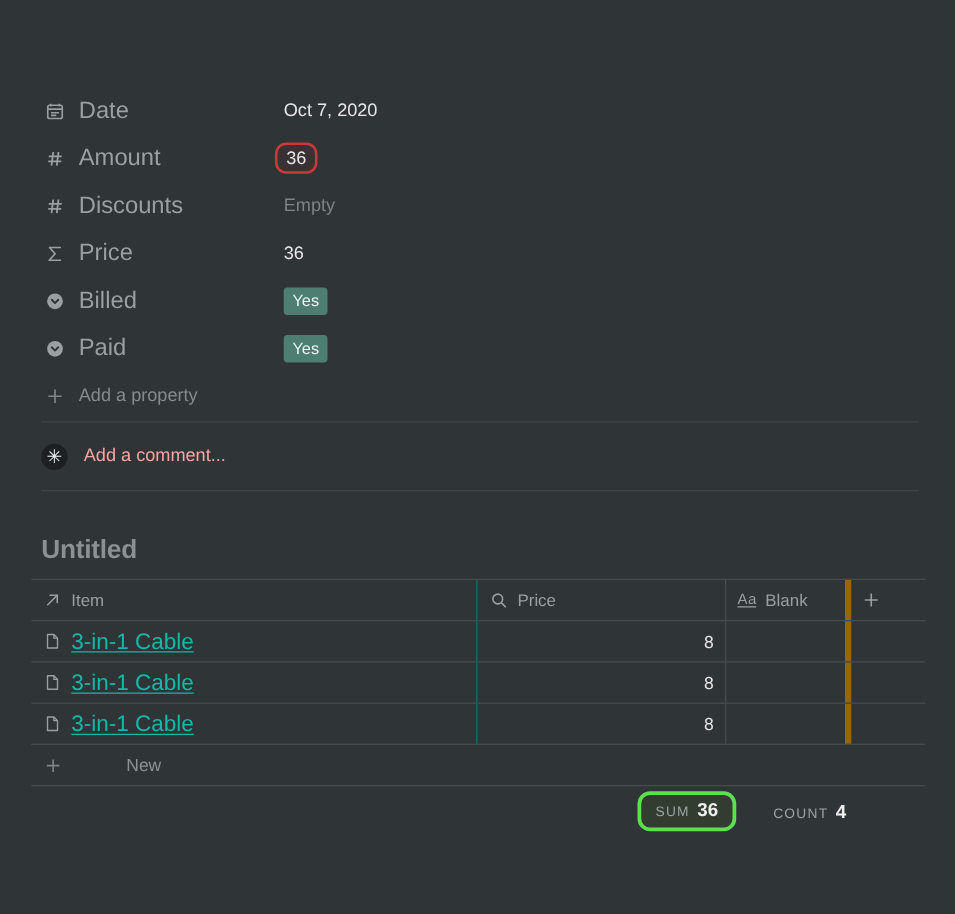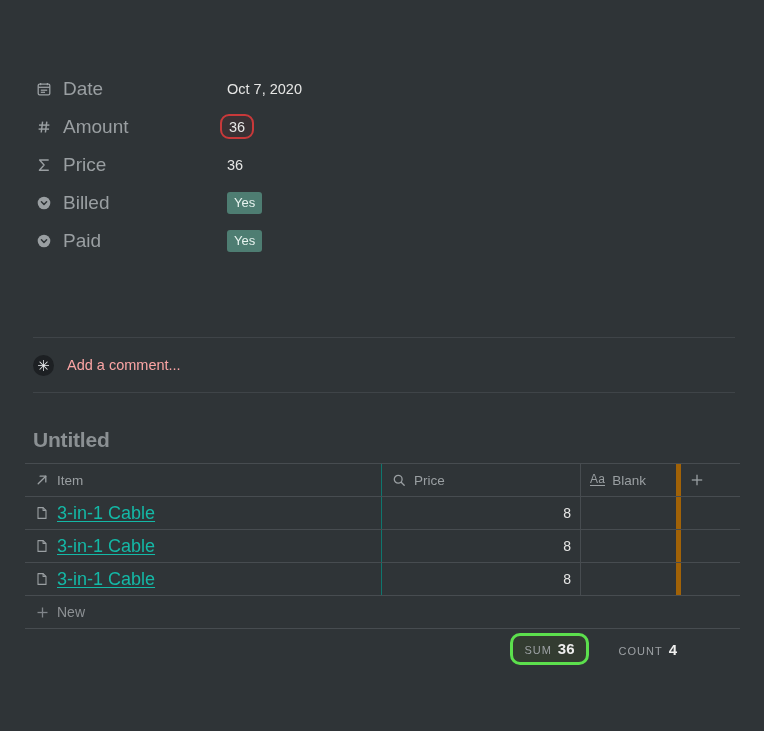--- a/index.html
+++ b/index.html
@@ -263,20 +263,21 @@
     flex: 0 0 16px;
     display: flex;
     align-items: center;
     justify-content: center;
     color: #80858a;
     margin-right: 7px;
   }
   .new-row .lbl {
     color: #8d9194;
     font-size: 14px;
+    margin-left: 44px;
   }
 
   
   .agg-row {
     display: flex;
     align-items: center;
     justify-content: flex-end;
     height: 40px;
     padding-right: 63px;
     gap: 30px;
@@ -338,20 +339,32 @@
         </svg>
       </span>
       <span class="prop-label">Amount</span>
       <span class="prop-value">
         <span class="hl-red">
           <span>36</span>
         </span>
       </span>
     </div>
 
+    <div class="prop-row">
+      <span class="prop-icon">
+        <svg width="16" height="16" viewBox="0 0 16 16" fill="none" stroke="currentColor" stroke-width="1.45">
+          <line x1="3" y1="6.1" x2="13.4" y2="6.1"></line>
+          <line x1="2.6" y1="10.1" x2="13" y2="10.1"></line>
+          <line x1="6.6" y1="2.6" x2="5.2" y2="13.5"></line>
+          <line x1="10.8" y1="2.6" x2="9.4" y2="13.5"></line>
+        </svg>
+      </span>
+      <span class="prop-label">Discounts</span>
+      <span class="prop-value empty">Empty</span>
+    </div>
 
     <div class="prop-row">
       <span class="prop-icon">
         <svg width="16" height="16" viewBox="0 0 16 16" fill="none" stroke="currentColor" stroke-width="1.35" stroke-linejoin="round" stroke-linecap="round">
           <polyline points="12.2,3 3.6,3 8.1,8 3.4,13.2 12.3,13.2"></polyline>
         </svg>
       </span>
       <span class="prop-label">Price</span>
       <span class="prop-value">36</span>
     </div>
@@ -375,20 +388,29 @@
           <circle cx="8" cy="8" r="6.3" fill="currentColor"></circle>
           <path d="M5.4 6.8 L8 9.5 L10.6 6.8" fill="none" stroke="#2f3437" stroke-width="1.5" stroke-linecap="round" stroke-linejoin="round"></path>
         </svg>
       </span>
       <span class="prop-label">Paid</span>
       <span class="prop-value">
         <span class="badge">Yes</span>
       </span>
     </div>
 
+    <div class="add-prop">
+      <span class="plus">
+        <svg width="14" height="14" viewBox="0 0 14 14" stroke="currentColor" stroke-width="1.35">
+          <line x1="7" y1="1.6" x2="7" y2="12.4"></line>
+          <line x1="1.6" y1="7" x2="12.4" y2="7"></line>
+        </svg>
+      </span>
+      <span class="lbl">Add a property</span>
+    </div>
 
   </div>
 
   <div class="divider"></div>
 
   <div class="comment-row">
     <span class="avatar">✳</span>
     <span class="comment-placeholder">Add a comment...</span>
   </div>
 

